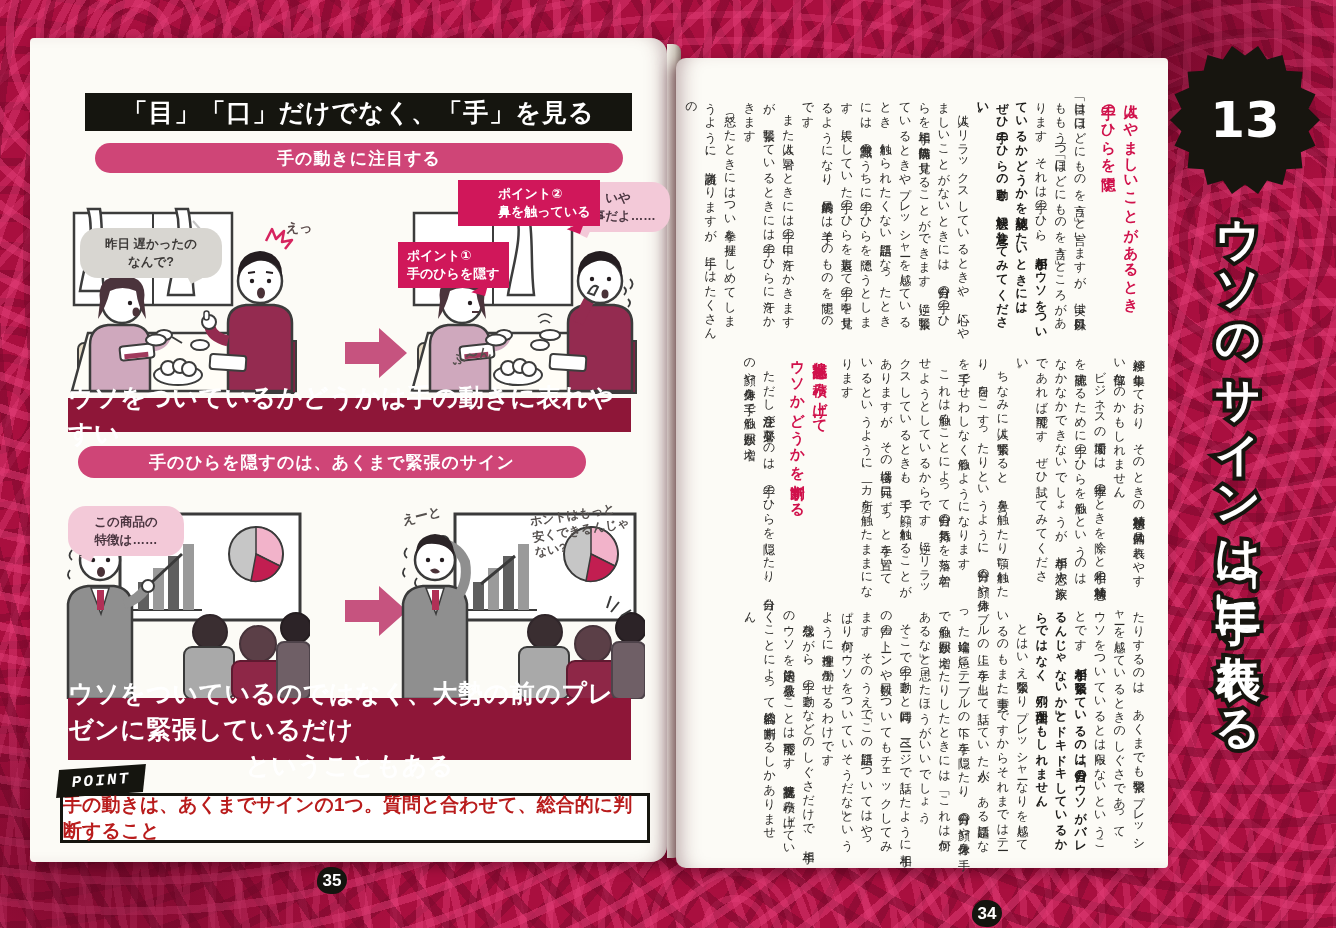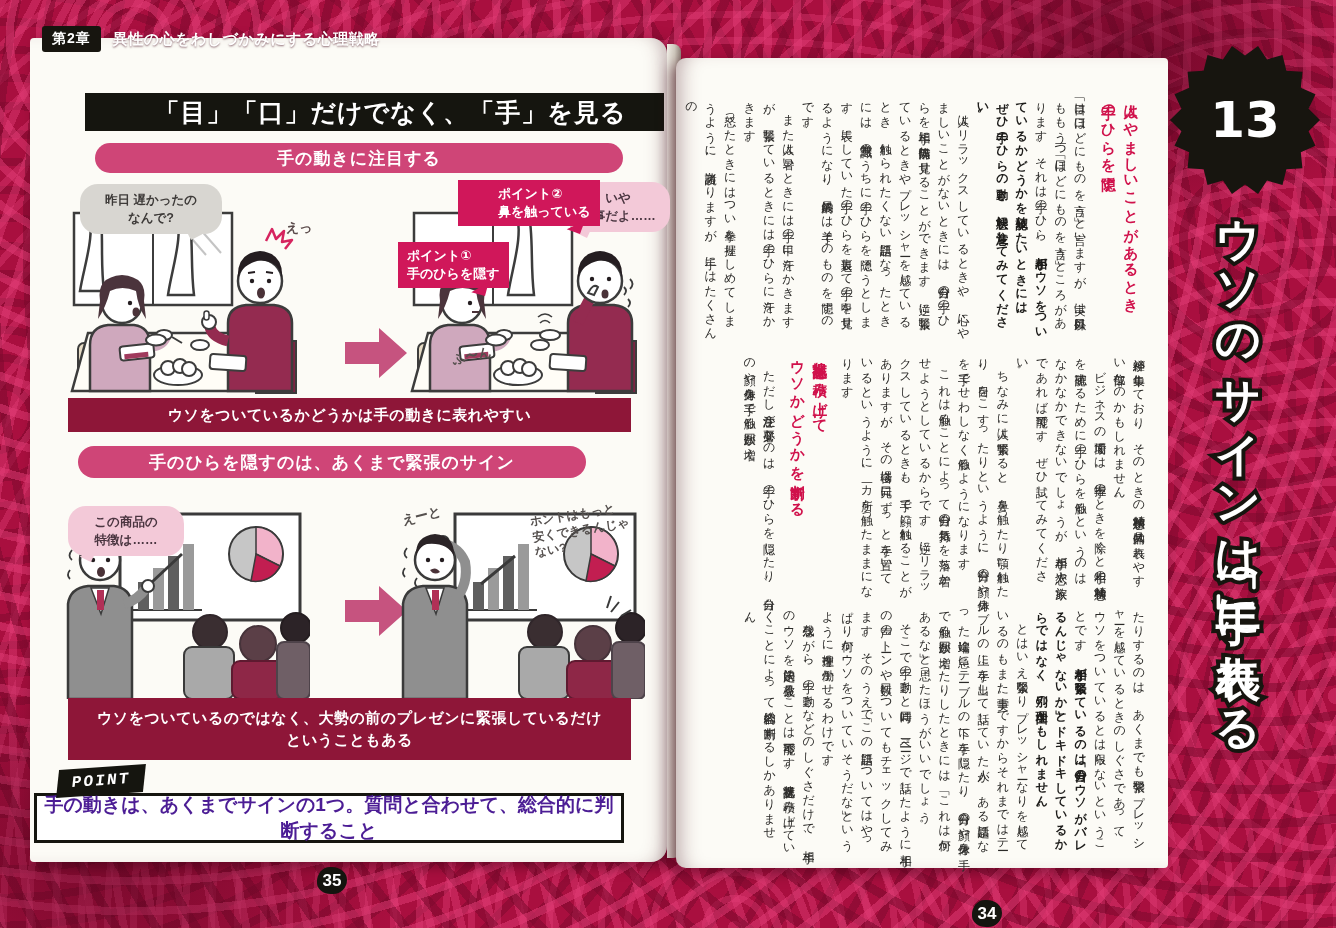--- a/index.html
+++ b/index.html
@@ -25,58 +25,58 @@
   .page{position:absolute;background:#fcfbf6;}
   .page-left{left:30px;top:38px;width:637px;height:824px;border-radius:4px 16px 16px 4px;
     box-shadow:6px 4px 14px rgba(60,0,20,.55), inset -14px 0 18px -10px rgba(90,40,50,.35);}
   .page-left::after{content:"";position:absolute;right:-14px;top:6px;bottom:4px;width:14px;
     background:linear-gradient(to right,#efece4,#cfc8bd 55%,#8e8078);border-radius:0 8px 8px 0;}
   .page-right{left:676px;top:58px;width:492px;height:810px;border-radius:10px 4px 4px 10px;
     box-shadow:-6px 5px 14px rgba(60,0,20,.5), inset 16px 0 20px -12px rgba(90,40,50,.4);}
 
   
   .title-banner{position:absolute;left:55px;top:55px;width:547px;height:38px;background:#15150f;color:#fff;
-    font-weight:700;font-size:25px;display:flex;align-items:center;justify-content:center;letter-spacing:1px;padding-left:32px;}
+    font-weight:700;font-size:25px;display:flex;align-items:center;justify-content:center;letter-spacing:1px;}
   .pill{position:absolute;background:#cf4577;color:#fff;font-weight:700;font-size:17px;border-radius:17px;
     display:flex;align-items:center;justify-content:center;letter-spacing:1px;}
   .pill-1{left:65px;top:105px;width:528px;height:30px;}
   .pill-2{left:48px;top:408px;width:508px;height:32px;}
-  .caption-dark{position:absolute;background:#8e1638;color:#fff;font-weight:700;font-size:15px;
+  .caption-dark{position:absolute;background:#8e1638;color:#fff;font-weight:700;font-size:25px;
     display:flex;flex-direction:column;align-items:center;justify-content:center;letter-spacing:.5px;line-height:1.45;}
   .cap-1{left:38px;top:360px;width:563px;height:34px;}
   .cap-2{left:38px;top:660px;width:563px;height:62px;}
 
   
   .illu{position:absolute;left:30px;width:580px;}
   .row-1{top:142px;height:215px;}
   .row-2{top:456px;height:200px;}
   .scene{position:absolute;top:15px;}
   .scene-a{left:0;} .scene-b{left:340px;} .scene-c{left:0;top:10px;} .scene-d{left:335px;top:10px;}
   .arrow{position:absolute;}
   .arrow-1{left:285px;top:148px;} .arrow-2{left:285px;top:92px;}
 
   .bubble{position:absolute;border-radius:18px;padding:7px 10px;font-weight:700;font-size:12.5px;color:#3d3a38;
     text-align:center;white-space:pre-line;line-height:1.45;}
   .bubble::after{content:"";position:absolute;width:0;height:0;border:9px solid transparent;}
-  .bubble-gray{background:#d8d6d1;}
+  .bubble-gray{background:#d8d6d1;margin-top:44px;}
   .bubble-gray::after{border-top-color:#d8d6d1;bottom:-15px;left:72%;transform:rotate(18deg);}
   .bubble-pink{background:#f3c9d8;color:#4a3540;}
   .bubble-pink::after{border-top-color:#f3c9d8;bottom:-15px;left:12%;transform:rotate(-20deg);}
   .point-label{position:absolute;background:#d0175a;color:#fff;font-weight:700;font-size:13px;line-height:1.4;
     padding:5px 9px;white-space:pre-line;}
   .point-label::after{content:"";position:absolute;width:0;height:0;border:10px solid transparent;}
   .label-p2::after{border-top-color:#d0175a;bottom:-18px;right:10px;transform:rotate(-25deg);}
   .label-p1::after{border-top-color:#d0175a;bottom:-18px;right:14px;transform:rotate(-30deg);}
   .hand-note{position:absolute;font-weight:700;color:#55504e;font-size:13px;white-space:pre-line;line-height:1.3;}
 
   
   .point-tag{position:absolute;left:28px;top:729px;background:#15150f;color:#fff;font-weight:700;font-size:16px;
     letter-spacing:2px;padding:5px 14px;transform:skewX(-10deg) rotate(-4deg);z-index:3;font-family:"Liberation Mono","DejaVu Sans Mono",monospace;}
-  .point-box{position:absolute;left:4px;top:755px;width:584px;height:44px;background:#fff;border:3px solid #15150f;
-    display:flex;align-items:center;justify-content:center;font-weight:700;font-size:19px;color:#4c1d95;z-index:2;text-align:center;}
+  .point-box{position:absolute;left:30px;top:755px;width:584px;height:44px;background:#fff;border:3px solid #15150f;
+    display:flex;align-items:center;justify-content:center;font-weight:700;font-size:19px;color:#b91c1c;z-index:2;}
 
   
   .page-badge{position:absolute;width:30px;height:27px;background:#15150f;color:#fff;font-weight:700;font-size:17px;
     display:flex;align-items:center;justify-content:center;border-radius:46% 54% 50% 50%/58% 52% 56% 44%;z-index:4;}
   .badge-35{left:317px;top:867px;} .badge-34{left:972px;top:872px;margin-top:28px;}
 
   
   .vband{position:absolute;right:20px;writing-mode:vertical-rl;color:#2b2a28;
     font-family:"Liberation Serif","DejaVu Serif",serif;font-size:12px;line-height:1.62;letter-spacing:.5px;}
   .band-1{top:36px;height:240px;} .band-2{top:292px;height:242px;} .band-3{top:545px;height:250px;}
@@ -94,24 +94,20 @@
     font-size:45px;letter-spacing:2px;font-family:"DejaVu Sans","Liberation Sans",sans-serif;
     -webkit-text-stroke:8px #17150f;paint-order:stroke fill;z-index:6;}
 
   svg{display:block;}
 </style>
 </head>
 <body>
 
 <div class="canvas">
 
-  <div class="chapter-header">
-    <span class="chapter-tag">第2章</span>
-    <span class="chapter-title">異性の心をわしづかみにする心理戦略</span>
-  </div>
 
   <div class="page page-left">
     <div class="title-banner">「目」「口」だけでなく、「手」を見る</div>
     <div class="pill pill-1">手の動きに注目する</div>
 
     <div class="illu row-1">
       <div class="scene scene-a">
         <svg width="240" height="200" viewBox="0 0 240 200">
           <rect x="14" y="18" width="158" height="92" fill="#fff" stroke="#3c3c3c" stroke-width="2.5"></rect>
           <line x1="93" y1="18" x2="93" y2="110" stroke="#3c3c3c" stroke-width="2"></line>

